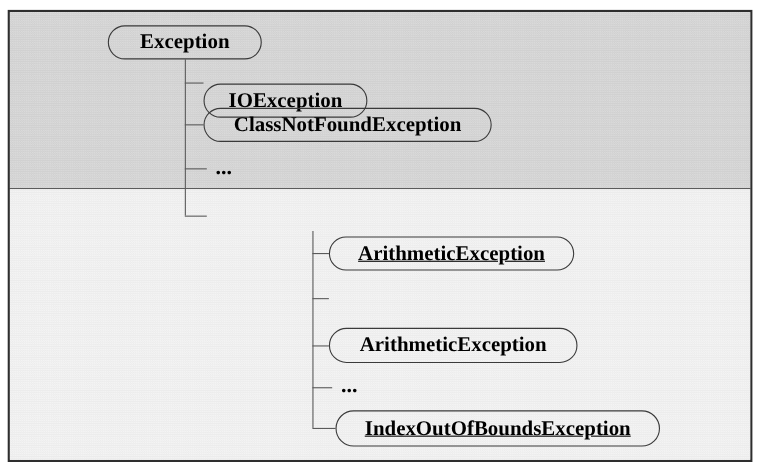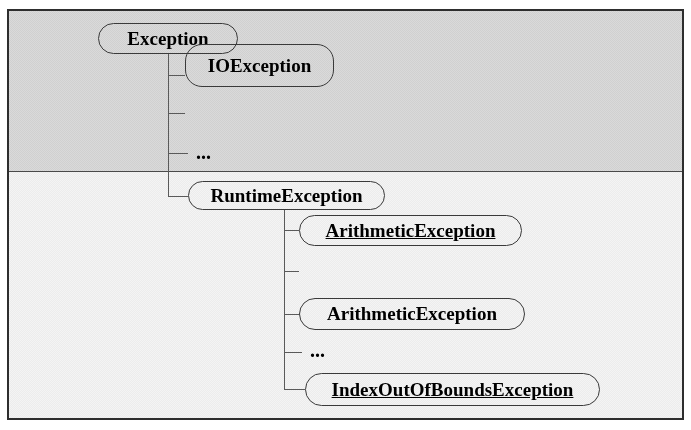--- a/index.html
+++ b/index.html
@@ -42,21 +42,21 @@
     display: flex;
     align-items: center;
     justify-content: center;
     font-size: 19px;
     font-weight: bold;
     color: #000000;
     white-space: nowrap;
     background: transparent;
   }
   #n-exception   { left:  98px; top:  23px; width: 140px; height: 31px; }
-  #n-io          { left: 185px; top:  44px; width: 149px; height: 43px; }
+  #n-io          { left: 185px; top:  76px; width: 149px; height: 31px; }
   #n-cnf         { left: 185px; top:  98px; width: 262px; height: 31px; }
   #n-runtime     { left: 188px; top: 181px; width: 197px; height: 29px; }
   #n-arithmetic  { left: 299px; top: 215px; width: 223px; height: 31px; text-decoration: underline; }
   #n-classcast   { left: 299px; top: 256px; width: 212px; height: 31px; }
   #n-nullpointer { left: 299px; top: 298px; width: 226px; height: 32px; }
   #n-ioob        { left: 305px; top: 373px; width: 295px; height: 33px; text-decoration: underline; }
   
   .ellipsis {
     position: absolute;
     font-size: 20px;
@@ -98,19 +98,19 @@
   <div class="hline" id="t1d"></div>
   <div class="vline" id="v2"></div>
   <div class="hline" id="t2a"></div>
   <div class="hline" id="t2b"></div>
   <div class="hline" id="t2c"></div>
   <div class="hline" id="t2d"></div>
   <div class="hline" id="t2e"></div>
 
   <div class="node" id="n-exception">Exception</div>
   <div class="node" id="n-io">IOException</div>
+  <div class="node" id="n-cnf">ClassNotFoundException</div>
   <div class="ellipsis" id="e-upper">...</div>
-  <div class="node" id="n-runtime">RuntimeException</div>
   <div class="node" id="n-arithmetic">ArithmeticException</div>
   <div class="node" id="n-nullpointer">ArithmeticException</div>
   <div class="ellipsis" id="e-lower">...</div>
   <div class="node" id="n-ioob">IndexOutOfBoundsException</div>
 </div>
 
 </body></html>

